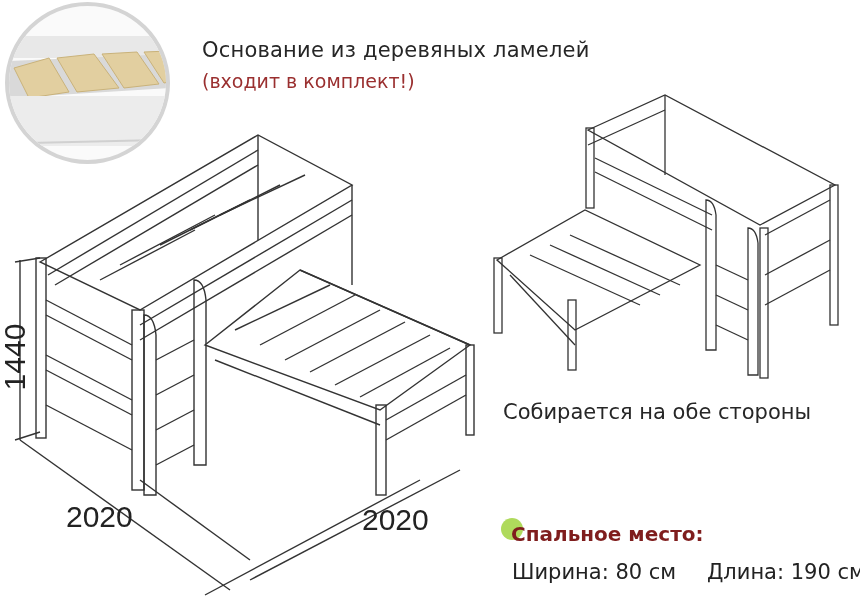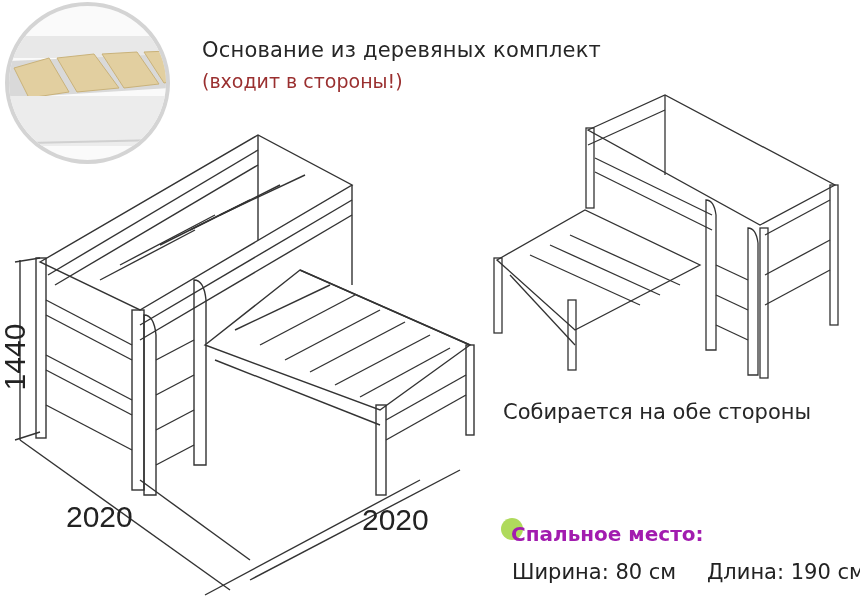--- a/index.html
+++ b/index.html
@@ -4,21 +4,21 @@
   <style>
     html, body { margin: 0; padding: 0; background: #ffffff; }
     body { width: 860px; height: 598px; position: relative; overflow: hidden;
            font-family: "DejaVu Sans", "Liberation Sans", sans-serif; color: #222; }
     .abs { position: absolute; }
     .lamel-circle { left: 5px; top: 2px; width: 165px; height: 162px; border-radius: 50%;
       border: 4px solid #d4d4d4; background: #fafafa; overflow: hidden; box-sizing: border-box; }
     .title-main { left: 202px; top: 38px; font-size: 21px; color: #262626; letter-spacing: 0.2px; white-space: nowrap; }
     .title-sub { left: 202px; top: 70px; font-size: 19px; color: #9a2f2f; white-space: nowrap; }
     .both-sides { left: 503px; top: 400px; font-size: 21px; color: #262626; white-space: nowrap; }
-    .sleep-title { left: 511px; top: 522px; font-size: 20px; font-weight: bold; color: #a21caf; white-space: nowrap; text-align: right; }
+    .sleep-title { left: 511px; top: 522px; font-size: 20px; font-weight: bold; color: #7f1d1d; white-space: nowrap; text-align: right; }
     .sleep-dot { left: 501px; top: 518px; width: 22px; height: 22px; border-radius: 50%; background: #a6d64a; opacity: 0.9; }
     .sleep-dims { left: 512px; top: 560px; font-size: 21px; color: #222; white-space: nowrap; }
     .sleep-dims span { margin-right: 24px; }
     .dim { font-size: 30px; color: #222; white-space: nowrap; font-family: "Liberation Sans", sans-serif; }
     .dim-h { left: -18px; top: 340px; transform: rotate(-90deg); transform-origin: center; }
     .dim-w1 { left: 66px; top: 500px; }
     .dim-w2 { left: 362px; top: 503px; }
     svg { position: absolute; left: 0; top: 0; }
   </style>
 </head>
@@ -32,22 +32,22 @@
       <polygon points="5,62 40,52 60,86 20,92"></polygon>
       <polygon points="48,52 85,48 110,82 68,86"></polygon>
       <polygon points="93,48 128,46 150,78 115,82"></polygon>
       <polygon points="135,46 160,45 160,76 155,77"></polygon>
     </g>
     <rect x="0" y="90" width="160" height="50" fill="#ececec"></rect>
     <line x1="20" y1="137" x2="150" y2="134" stroke="#d0d0d0" stroke-width="2"></line>
   </svg>
 </div>
 
-<div class="abs title-main">Основание из деревяных комплект</div>
-<div class="abs title-sub">(входит в стороны!)</div>
+<div class="abs title-main">Основание из деревяных ламелей</div>
+<div class="abs title-sub">(входит в комплект!)</div>
 
 <svg width="860" height="598">
   <g stroke="#333" stroke-width="1.4" fill="none">
 
     <line x1="20" y1="260" x2="20" y2="440"></line>
     <line x1="15" y1="262" x2="40" y2="258"></line>
     <line x1="15" y1="440" x2="40" y2="432"></line>
     <line x1="20" y1="440" x2="230" y2="590"></line>
     <line x1="140" y1="480" x2="250" y2="560"></line>
     <line x1="205" y1="595" x2="420" y2="480"></line>

